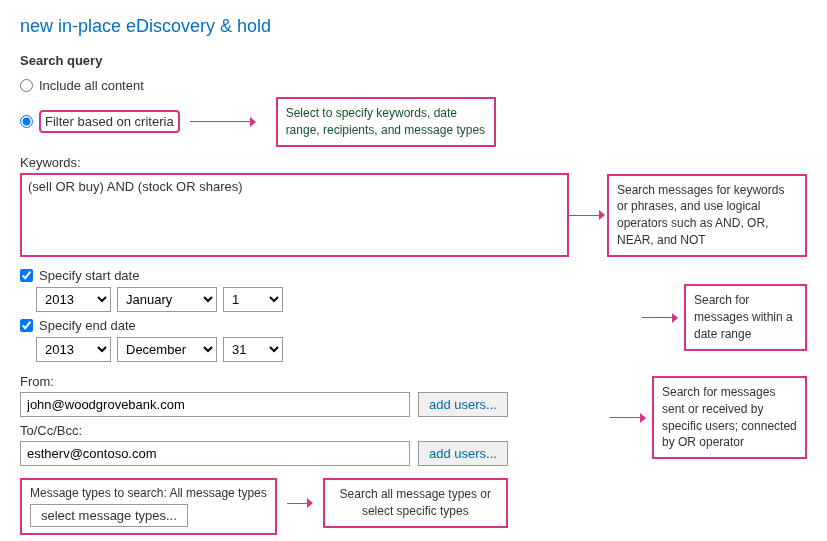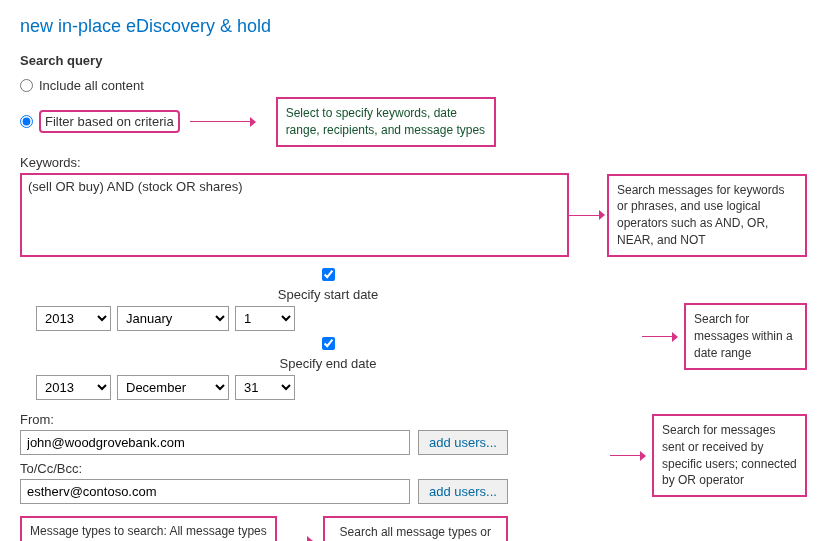--- a/index.html
+++ b/index.html
@@ -65,33 +65,32 @@
       gap: 6px;
       margin-bottom: 6px;
       padding-left: 16px;
     }
     .checkbox-label {
       display: flex;
       align-items: center;
       gap: 6px;
       font-size: 13px;
       margin-bottom: 4px;
-      flex-direction: column;
     }
     select {
       border: 1px solid #999;
       padding: 3px 4px;
       font-size: 13px;
       font-family: inherit;
       background: #fff;
       cursor: pointer;
       outline: none;
     }
     .year-select { width: 75px; }
-    .month-select { width: 112px; }
+    .month-select { width: 100px; }
     .day-select { width: 60px; }
     .field-label {
       font-size: 13px;
       color: #333;
       margin-bottom: 3px;
       margin-top: 6px;
     }
     .user-row {
       display: flex;
       align-items: center;

